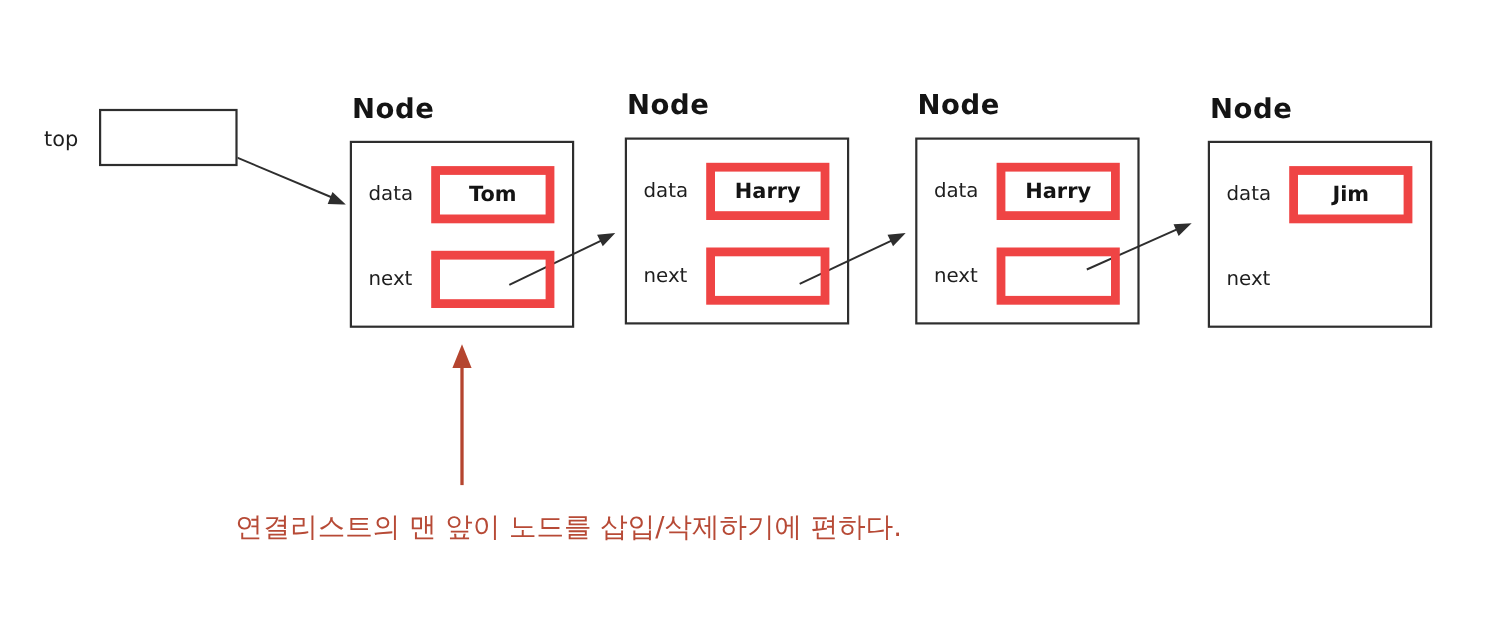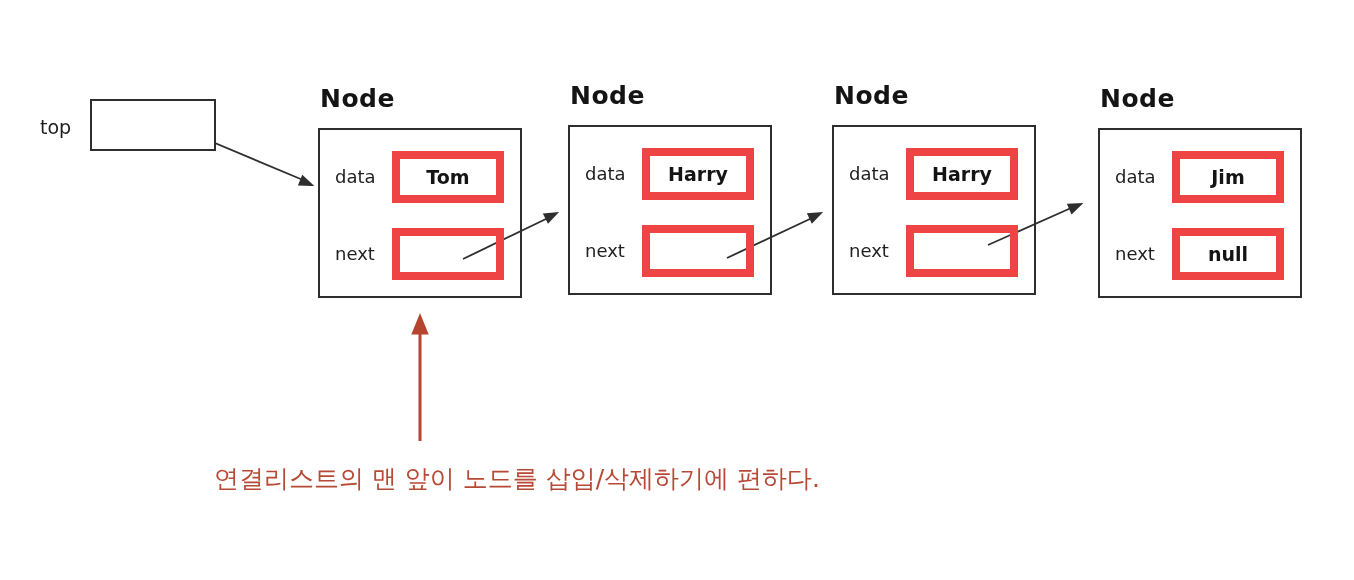--- a/index.html
+++ b/index.html
@@ -148,22 +148,19 @@
     </div>
   </div>
 
   <div class="node" style="left:1098px; top:128px;">
     <div class="node-title">Node</div>
     <div class="field-label data-label">data</div>
     <div class="value-box data-box">
       <span>Jim</span>
     </div>
     <div class="field-label next-label">next</div>
-    <div class="value-box next-box">
-      <span>null</span>
-    </div>
   </div>
 
   <div class="annotation">
     <div>연결리스트의 맨 앞이 노드를 삽입/삭제하기에 편하다.</div>
   </div>
 
 </div>
 
 </body></html>

